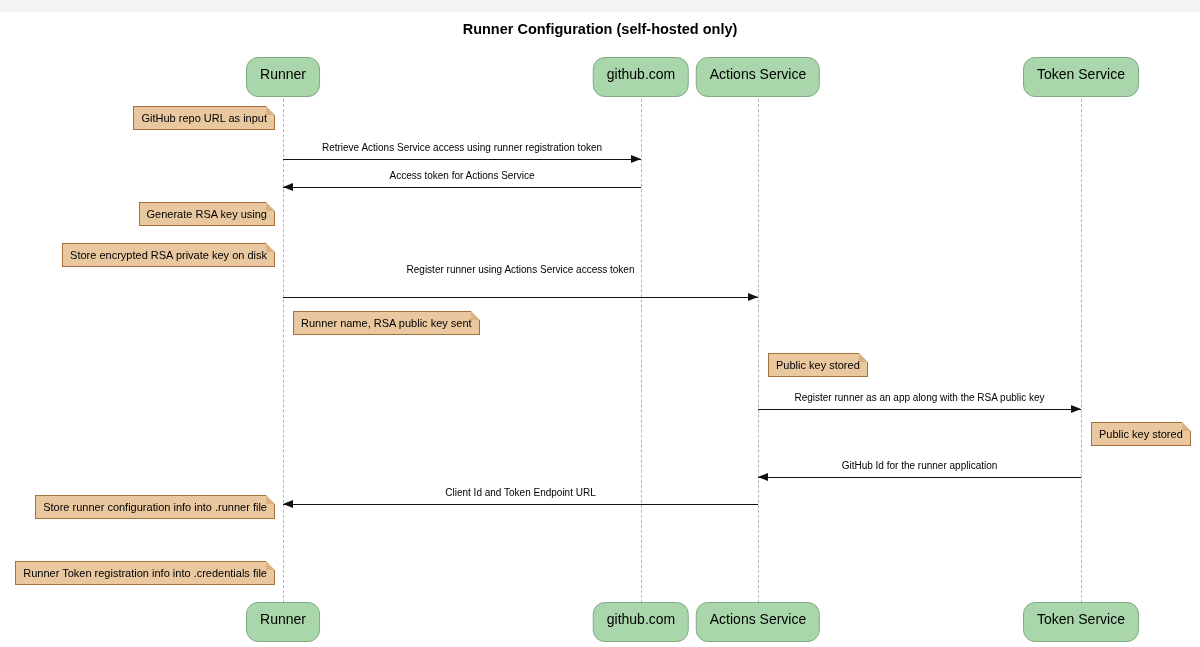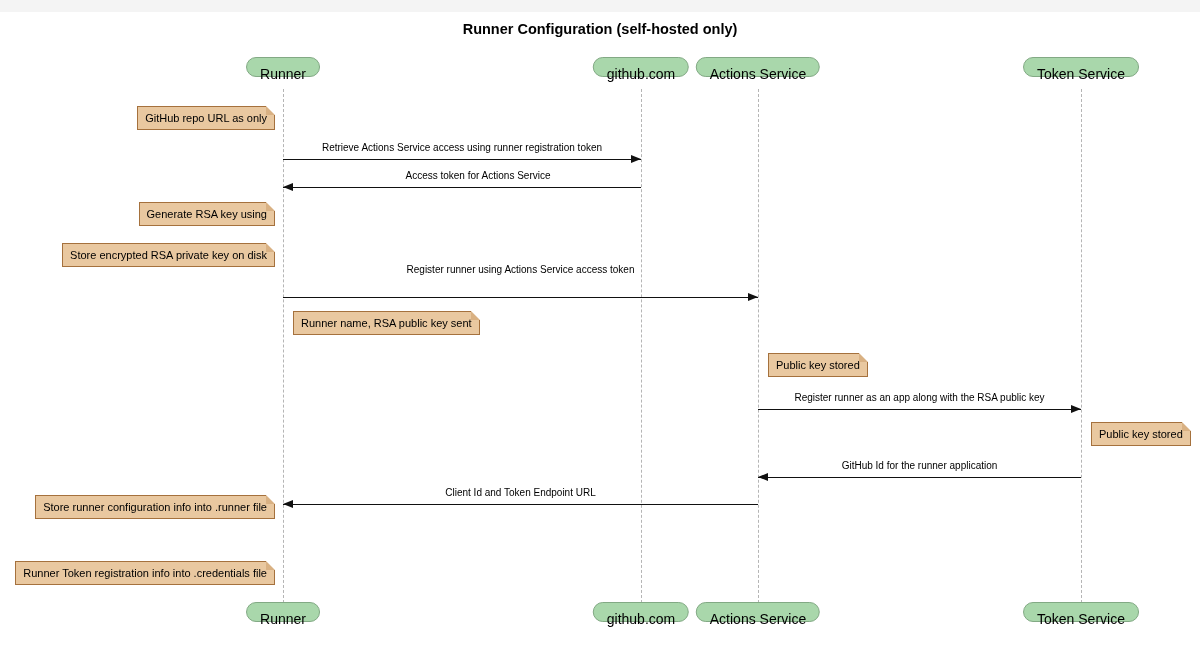--- a/index.html
+++ b/index.html
@@ -20,21 +20,21 @@
   }
   .diagram-title{
     position:absolute;top:9px;left:50%;transform:translateX(-50%);
     font-size:14.5px;font-weight:bold;color:#000;white-space:nowrap;
   }
   .lifeline{
     position:absolute;width:0;border-left:1px dashed var(--lifeline);
   }
   .participant{
     position:absolute;transform:translateX(-50%);
-    height:20px;line-height:32px;padding:0 13px;
+    height:40px;line-height:32px;padding:0 13px;
     background:var(--participant-fill);
     border:1px solid var(--participant-border);
     border-radius:12px;
     font-size:14px;color:#000;white-space:nowrap;text-align:right;
     box-sizing:border-box;
   }
   .note{
     position:absolute;
     background:var(--note-fill);
     border:1px solid var(--note-border);
@@ -80,35 +80,35 @@
       <div class="participant" style="left: 641px; top: 45px;">github.com</div>
       <div class="participant" style="left: 641px; top: 590px;">github.com</div>
       <div class="participant" style="left: 758px; top: 45px;">Actions Service</div>
       <div class="participant" style="left: 758px; top: 590px;">Actions Service</div>
       <div class="participant" style="left: 1081px; top: 45px;">Token Service</div>
       <div class="participant" style="left: 1081px; top: 590px;">Token Service</div>
       <div class="msg-line" style="left: 283px; top: 147px; width: 358px;"></div>
       <div class="msg-label" style="left: 462px; top: 130px;">Retrieve Actions Service access using runner registration token</div>
       <div class="arrow-right" style="left: 631px; top: 143px;"></div>
       <div class="msg-line" style="left: 283px; top: 175px; width: 358px;"></div>
-      <div class="msg-label" style="left: 478px; top: 158px;">Access token for Actions Service</div>
+      <div class="msg-label" style="left: 462px; top: 158px;">Access token for Actions Service</div>
       <div class="arrow-left" style="left: 283px; top: 171px;"></div>
       <div class="msg-line" style="left: 283px; top: 285px; width: 475px;"></div>
       <div class="msg-label" style="left: 520.5px; top: 252px;">Register runner using Actions Service access token</div>
       <div class="arrow-right" style="left: 748px; top: 281px;"></div>
       <div class="msg-line" style="left: 758px; top: 397px; width: 323px;"></div>
       <div class="msg-label" style="left: 919.5px; top: 380px;">Register runner as an app along with the RSA public key</div>
       <div class="arrow-right" style="left: 1071px; top: 393px;"></div>
       <div class="msg-line" style="left: 758px; top: 465px; width: 323px;"></div>
       <div class="msg-label" style="left: 919.5px; top: 448px;">GitHub Id for the runner application</div>
       <div class="arrow-left" style="left: 758px; top: 461px;"></div>
       <div class="msg-line" style="left: 283px; top: 492px; width: 475px;"></div>
       <div class="msg-label" style="left: 520.5px; top: 475px;">Client Id and Token Endpoint URL</div>
       <div class="arrow-left" style="left: 283px; top: 488px;"></div>
-      <div class="note" style="top: 94px; right: 925px;">GitHub repo URL as only</div>
+      <div class="note" style="top: 94px; right: 925px;">GitHub repo URL as input</div>
       <div class="note" style="top: 190px; right: 925px;">Generate RSA key using</div>
       <div class="note" style="top: 231px; right: 925px;">Store encrypted RSA private key on disk</div>
       <div class="note" style="top: 299px; left: 293px;">Runner name, RSA public key sent</div>
       <div class="note" style="top: 341px; left: 768px;">Public key stored</div>
       <div class="note" style="top: 410px; left: 1091px;">Public key stored</div>
       <div class="note" style="top: 483px; right: 925px;">Store runner configuration info into .runner file</div>
       <div class="note" style="top: 549px; right: 925px;">Runner Token registration info into .credentials file</div>
     </div>
 </div>
 

